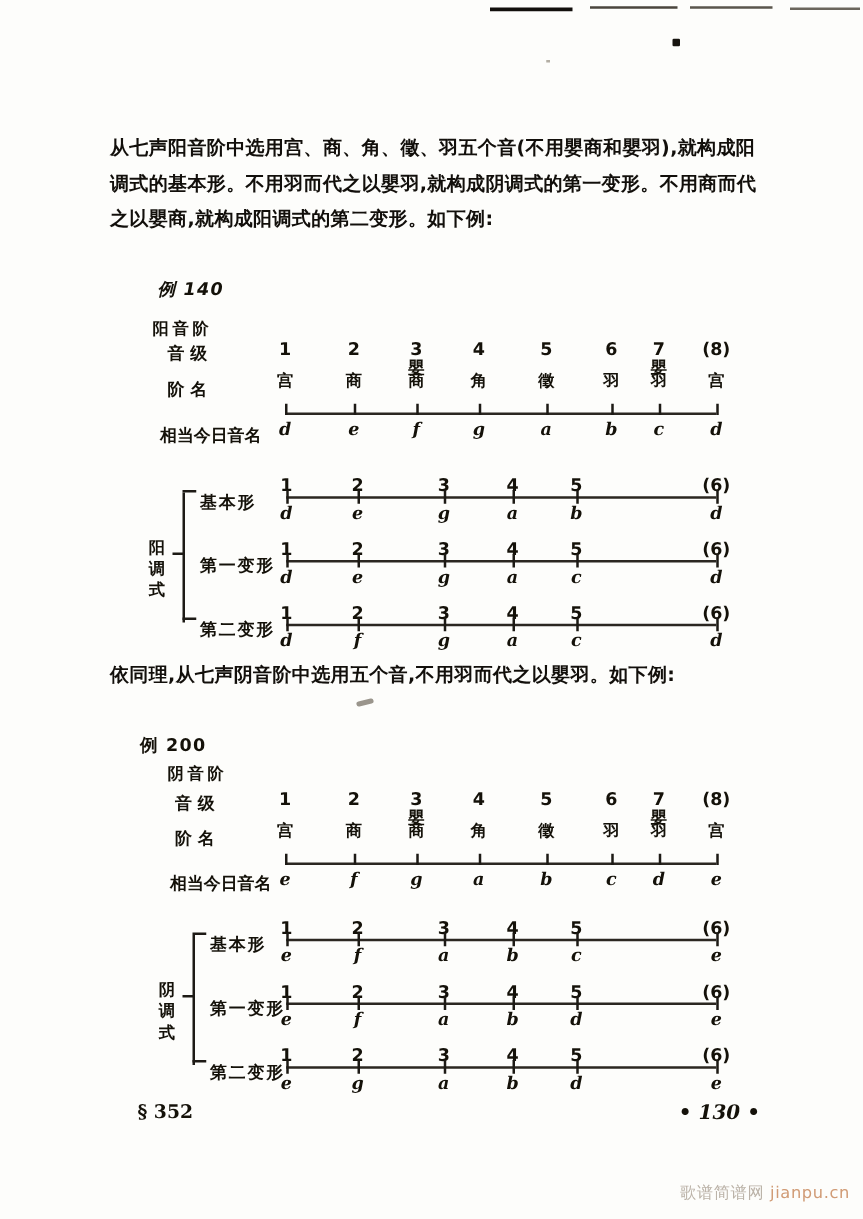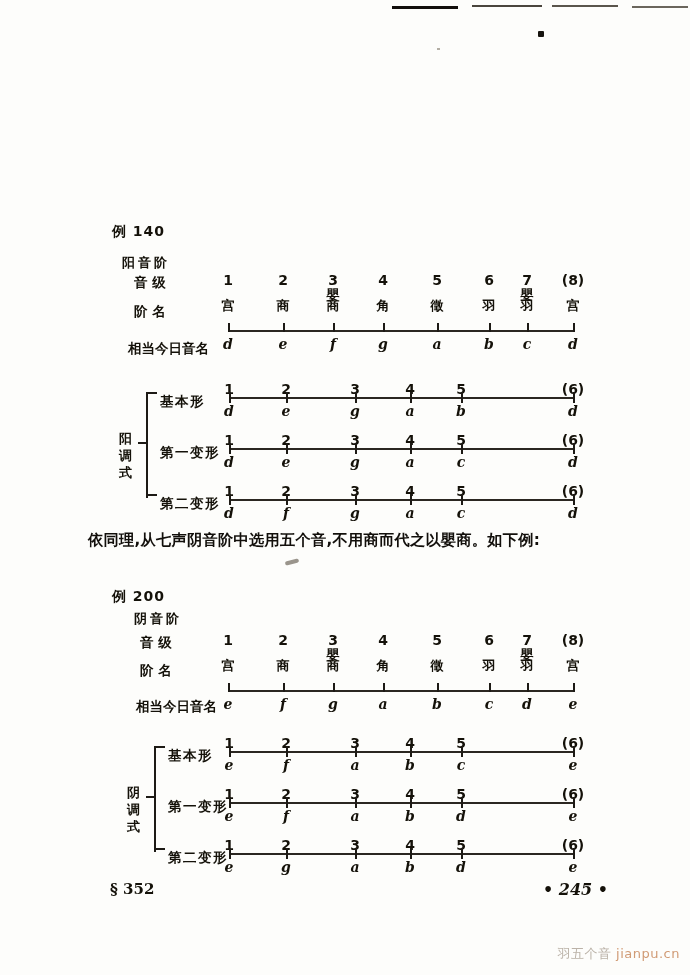--- a/index.html
+++ b/index.html
@@ -96,22 +96,25 @@
 <div class="page">
 
   <div class="artifact dash1"></div>
   <div class="artifact dash2"></div>
   <div class="artifact dash3"></div>
   <div class="artifact dash4"></div>
   <div class="artifact dot-top"></div>
   <div class="artifact speck-a"></div>
   <div class="artifact speck-b"></div>
 
-
-  <div class="ex-label" style="left:112px;top:223px;">例  140</div>
+  <div class="para" id="para-1">
+    <p>从七声阳音阶中选用宫、商、角、徵、羽五个音(不用嬰商和嬰羽),就构成阳调式的基本形。不用羽而代之以嬰羽,就构成阴调式的第一变形。不用商而代之以嬰商,就构成阳调式的第二变形。如下例:</p>
+  </div>
+
+  <div class="ex-label" style="left:126px;top:223px;font-style:italic;">例  140</div>
   <div class="ex-scalename" style="left:122px;top:254px;">阳音阶</div>
   <div class="rowlabel" style="left:134px;top:274px;">音        级</div>
   <div class="rowlabel" style="left:134px;top:303px;">阶        名</div>
   <div class="rowlabel" style="left:128px;top:340px;">相当今日音名</div>
   <div id="ex140-scale">
       <div class="ruler" style="left:228px;top:330px;width:345px;"></div>
       <div class="deg" style="left:228px;top:272px;">1</div>
       <div class="nm" style="left:228px;top:300px;">宫</div>
       <div class="tick" style="left:228px;top:323px;height:9px;"></div>
       <div class="pitch" style="left:228px;top:336px;">d</div>
@@ -215,21 +218,21 @@
       <div class="pitch" style="left:410px;top:505px;">a</div>
       <div class="deg" style="left:461px;top:483px;">5</div>
       <div class="tick" style="left:461px;top:494px;height:11px;"></div>
       <div class="pitch" style="left:461px;top:505px;">c</div>
       <div class="deg" style="left:573px;top:483px;">(6)</div>
       <div class="tick" style="left:573px;top:494px;height:11px;"></div>
       <div class="pitch" style="left:573px;top:505px;">d</div>
     </div>
 
   <div class="para" id="para-2">
-    <p>依同理,从七声阴音阶中选用五个音,不用商而代之以嬰商。如下例:</p>
+    <p>依同理,从七声阴音阶中选用五个音,不用羽而代之以嬰羽。如下例:</p>
   </div>
 
   <div class="ex-label" style="left:112px;top:588px;">例  200</div>
   <div class="ex-scalename" style="left:134px;top:610px;">阴音阶</div>
   <div class="rowlabel" style="left:140px;top:634px;">音        级</div>
   <div class="rowlabel" style="left:140px;top:662px;">阶        名</div>
   <div class="rowlabel" style="left:136px;top:698px;">相当今日音名</div>
   <div id="ex141-scale">
       <div class="ruler" style="left:228px;top:690px;width:345px;"></div>
       <div class="deg" style="left:228px;top:632px;">1</div>
@@ -336,20 +339,20 @@
       <div class="pitch" style="left:410px;top:859px;">b</div>
       <div class="deg" style="left:461px;top:837px;">5</div>
       <div class="tick" style="left:461px;top:848px;height:11px;"></div>
       <div class="pitch" style="left:461px;top:859px;">d</div>
       <div class="deg" style="left:573px;top:837px;">(6)</div>
       <div class="tick" style="left:573px;top:848px;height:11px;"></div>
       <div class="pitch" style="left:573px;top:859px;">e</div>
     </div>
 
   <div class="foot-left">§ 352</div>
-  <div class="foot-right">• 245 •</div>
+  <div class="foot-right">• 130 •</div>
 
   <div class="watermark">
-    <span class="cn">羽五个音</span>
+    <span class="cn">歌谱简谱网</span>
     <span class="en">jianpu.cn</span>
   </div>
 
 </div>
 
 </body></html>

